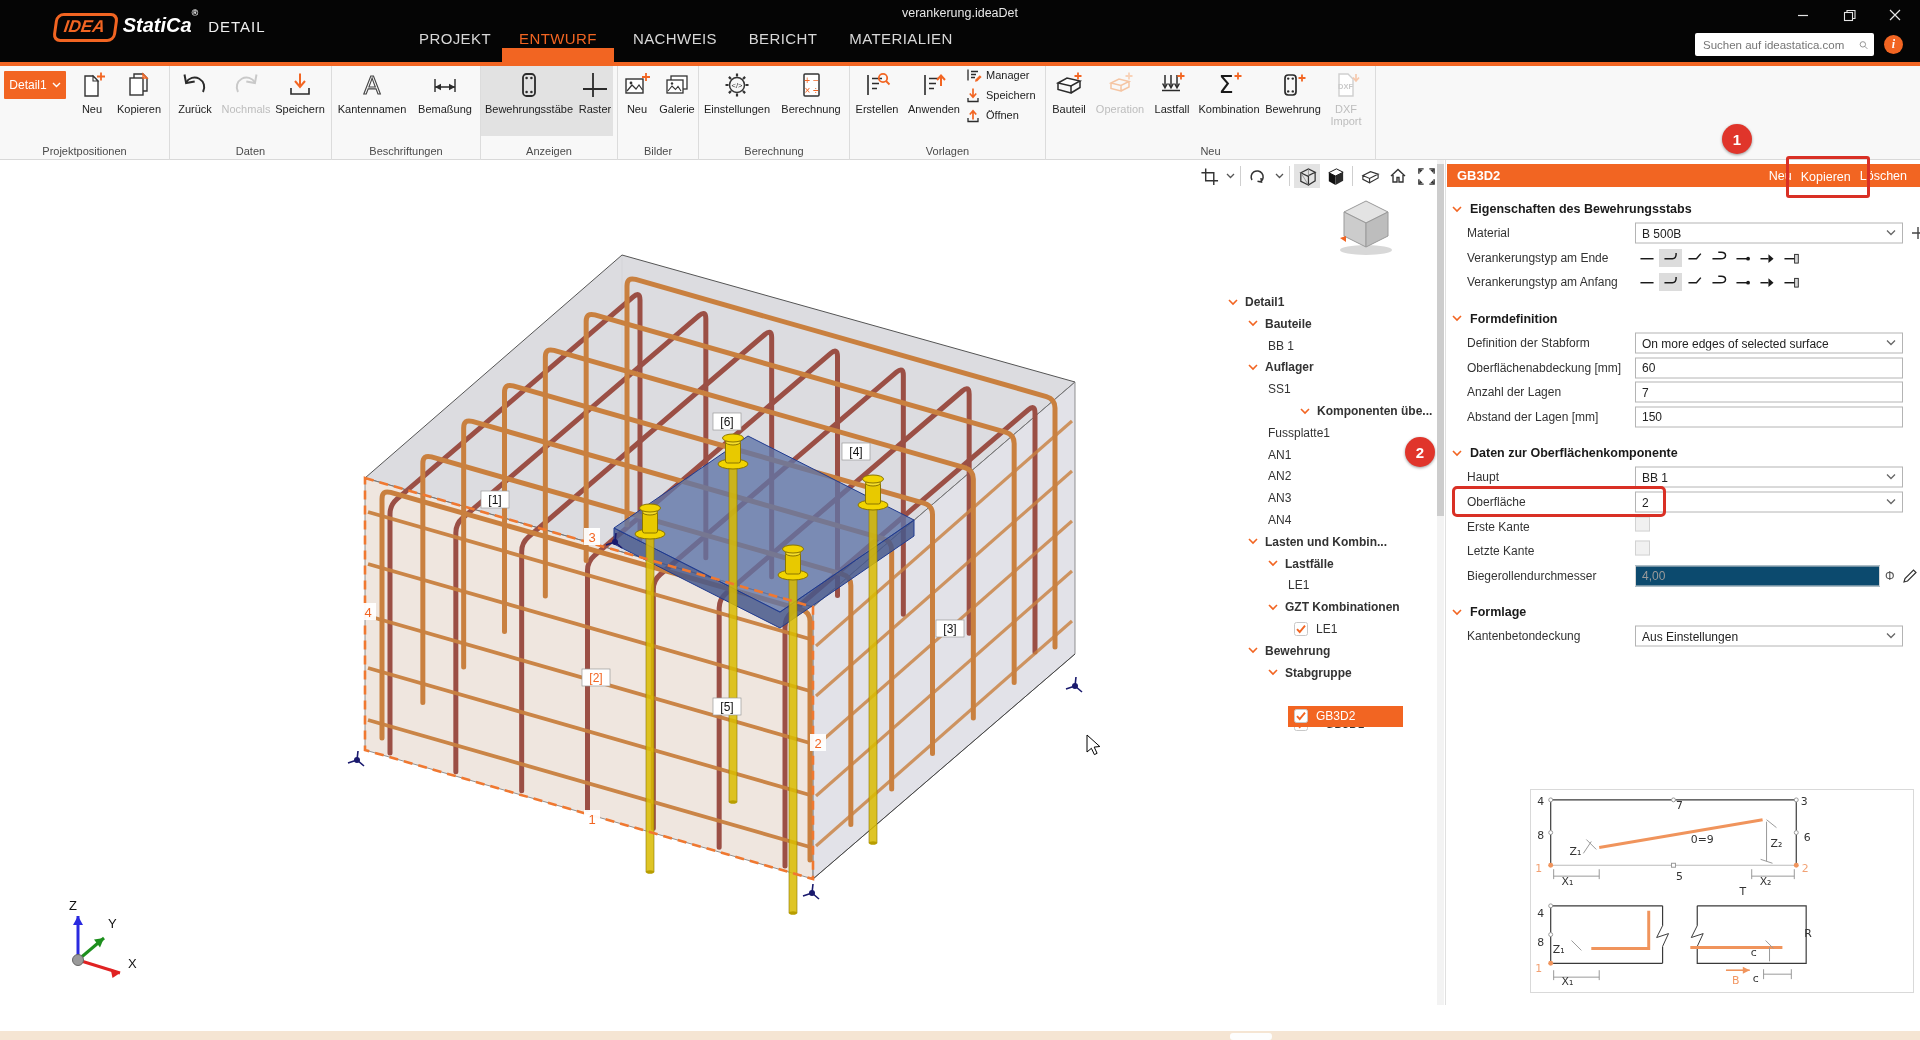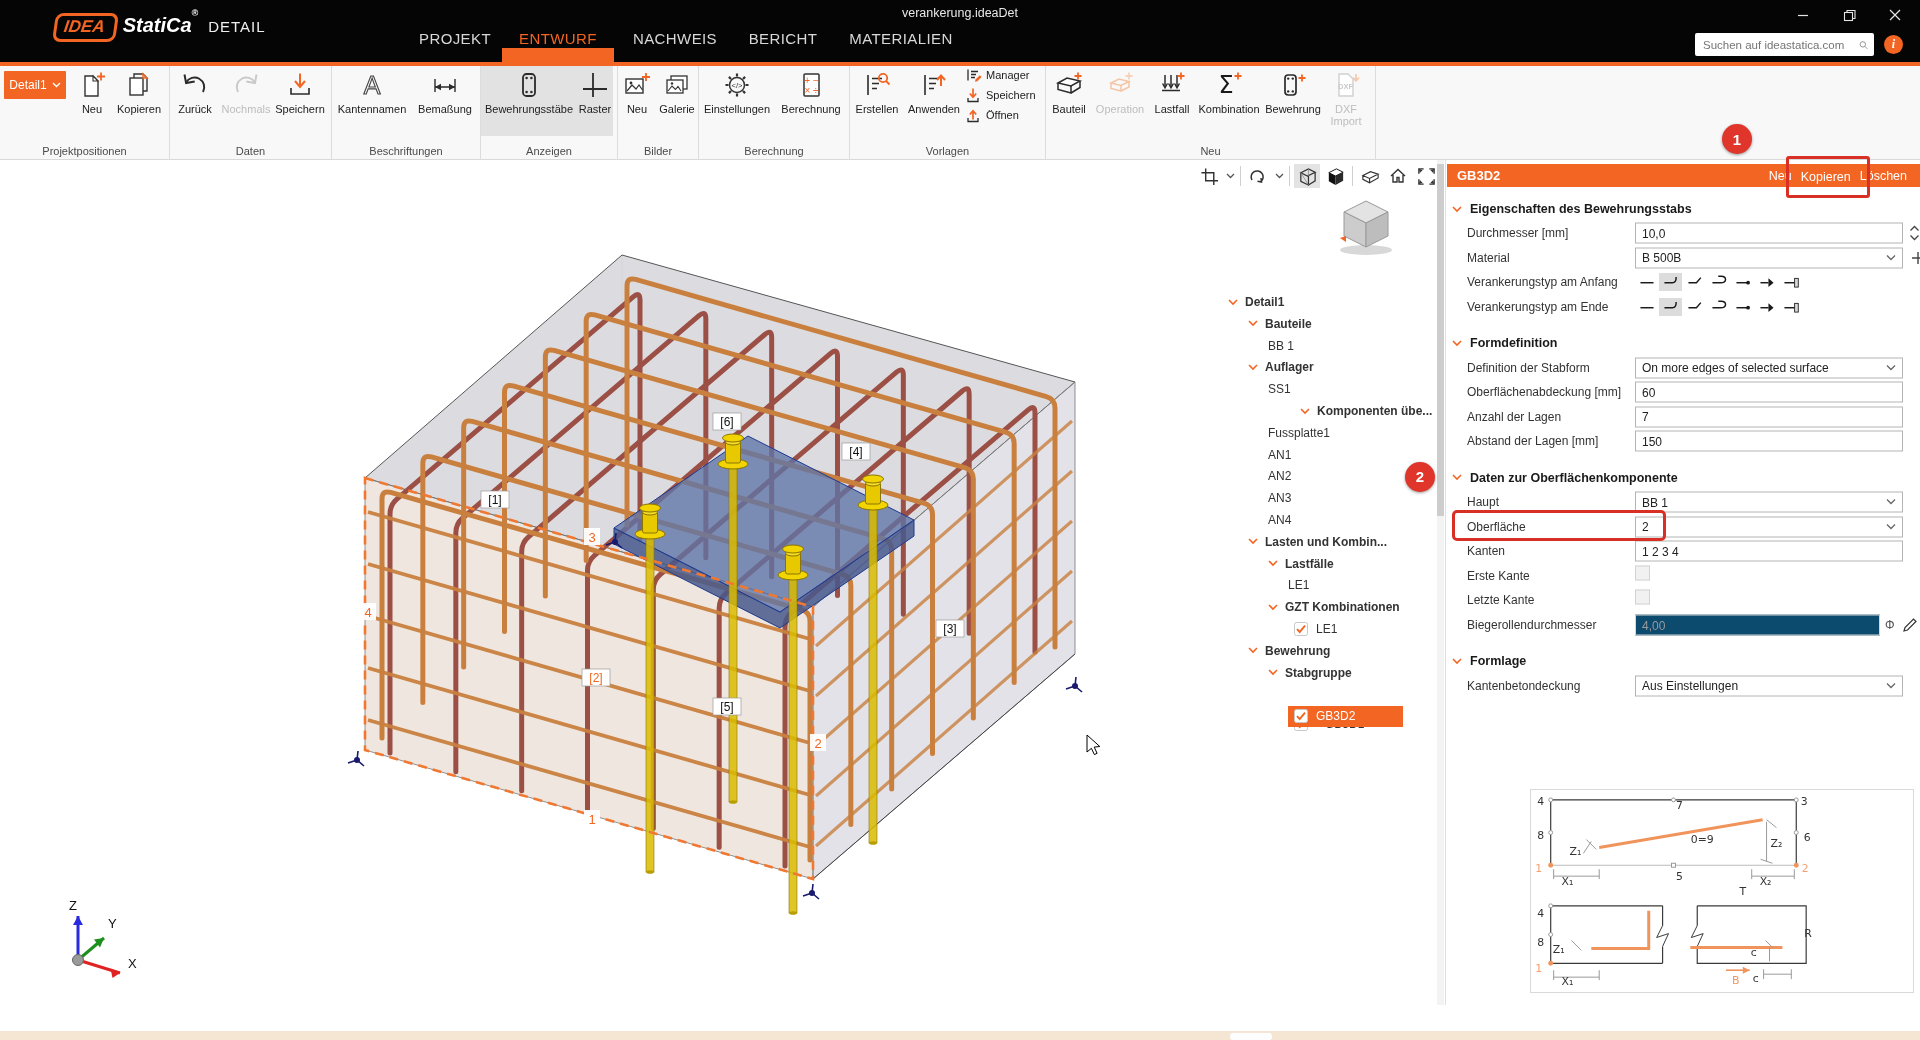--- a/index.html
+++ b/index.html
@@ -696,48 +696,37 @@
         <div class="psec">
           <div class="psec-h">
             <span class="sc">
               <svg width="10" height="7" viewBox="0 0 10 7">
                 <path d="M1,1 L5,5 L9,1" fill="none" stroke="#f26522" stroke-width="1.6"></path>
               </svg>
             </span>
             <span class="st">Eigenschaften des Bewehrungsstabs</span>
           </div>
           <div class="prow">
-            <span class="plab">Durchmesser [mm]</span>
-            <div class="pctrl">
-              <div class="inp">10,0</div>
-            </div>
-            <span class="suffix" style="left:462px;">
-              <svg width="11" height="18" viewBox="0 0 11 18">
-                <path d="M1.5,6.5 L5.5,2.5 L9.5,6.5 M1.5,11.5 L5.5,15.5 L9.5,11.5" fill="none" stroke="#444" stroke-width="1.3"></path>
-              </svg>
-            </span>
-          </div>
-          <div class="prow">
             <span class="plab">Material</span>
             <div class="pctrl">
               <div class="sel">
                 <span class="sval">B 500B</span>
                 <svg width="10" height="7" viewBox="0 0 10 7">
                   <path d="M1,1 L5,5 L9,1" fill="none" stroke="#666" stroke-width="1.3"></path>
                 </svg>
               </div>
             </div>
             <span class="suffix" style="left:464px;">
               <svg width="14" height="14" viewBox="0 0 14 14">
                 <path d="M7,1 V13 M1,7 H13" stroke="#444" stroke-width="1.4"></path>
               </svg>
             </span>
           </div>
           <div class="prow">
-            <span class="plab">Verankerungstyp am Anfang</span>
+            <span class="plab">Verankerungstyp am Ende</span>
             <div class="anchor-row">
               <span class="anchor-ic">
                 <svg width="22" height="16" viewBox="0 0 22 22" stroke="#1a1a1a" stroke-width="2" fill="none">
                   <path d="M2,12 H20"></path>
                 </svg>
               </span>
               <span class="anchor-ic selected">
                 <svg width="22" height="16" viewBox="0 0 22 22" stroke="#1a1a1a" stroke-width="2" fill="none">
                   <path d="M2,12 H13 Q18,12 18,6 L18,4" fill="none"></path>
                 </svg>
@@ -766,21 +755,21 @@
               </span>
               <span class="anchor-ic">
                 <svg width="22" height="16" viewBox="0 0 22 22" stroke="#1a1a1a" stroke-width="2" fill="none">
                   <path d="M2,12 H16"></path>
                   <rect x="16" y="6" width="5" height="12" fill="#d9d9d9" stroke="#1a1a1a" stroke-width="1.2"></rect>
                 </svg>
               </span>
             </div>
           </div>
           <div class="prow">
-            <span class="plab">Verankerungstyp am Ende</span>
+            <span class="plab">Verankerungstyp am Anfang</span>
             <div class="anchor-row">
               <span class="anchor-ic">
                 <svg width="22" height="16" viewBox="0 0 22 22" stroke="#1a1a1a" stroke-width="2" fill="none">
                   <path d="M2,12 H20"></path>
                 </svg>
               </span>
               <span class="anchor-ic selected">
                 <svg width="22" height="16" viewBox="0 0 22 22" stroke="#1a1a1a" stroke-width="2" fill="none">
                   <path d="M2,12 H13 Q18,12 18,6 L18,4" fill="none"></path>
                 </svg>
@@ -880,26 +869,20 @@
             <span class="plab">Oberfläche</span>
             <div class="pctrl">
               <div class="sel">
                 <span class="sval">2</span>
                 <svg width="10" height="7" viewBox="0 0 10 7">
                   <path d="M1,1 L5,5 L9,1" fill="none" stroke="#666" stroke-width="1.3"></path>
                 </svg>
               </div>
             </div>
             <div class="redbox2"></div>
-          </div>
-          <div class="prow">
-            <span class="plab">Kanten</span>
-            <div class="pctrl">
-              <div class="inp">1 2 3 4</div>
-            </div>
           </div>
           <div class="prow">
             <span class="plab">Erste Kante</span>
             <div class="pctrl" style="width:15px;">
               <div class="cbx"></div>
             </div>
           </div>
           <div class="prow">
             <span class="plab">Letzte Kante</span>
             <div class="pctrl" style="width:15px;">

